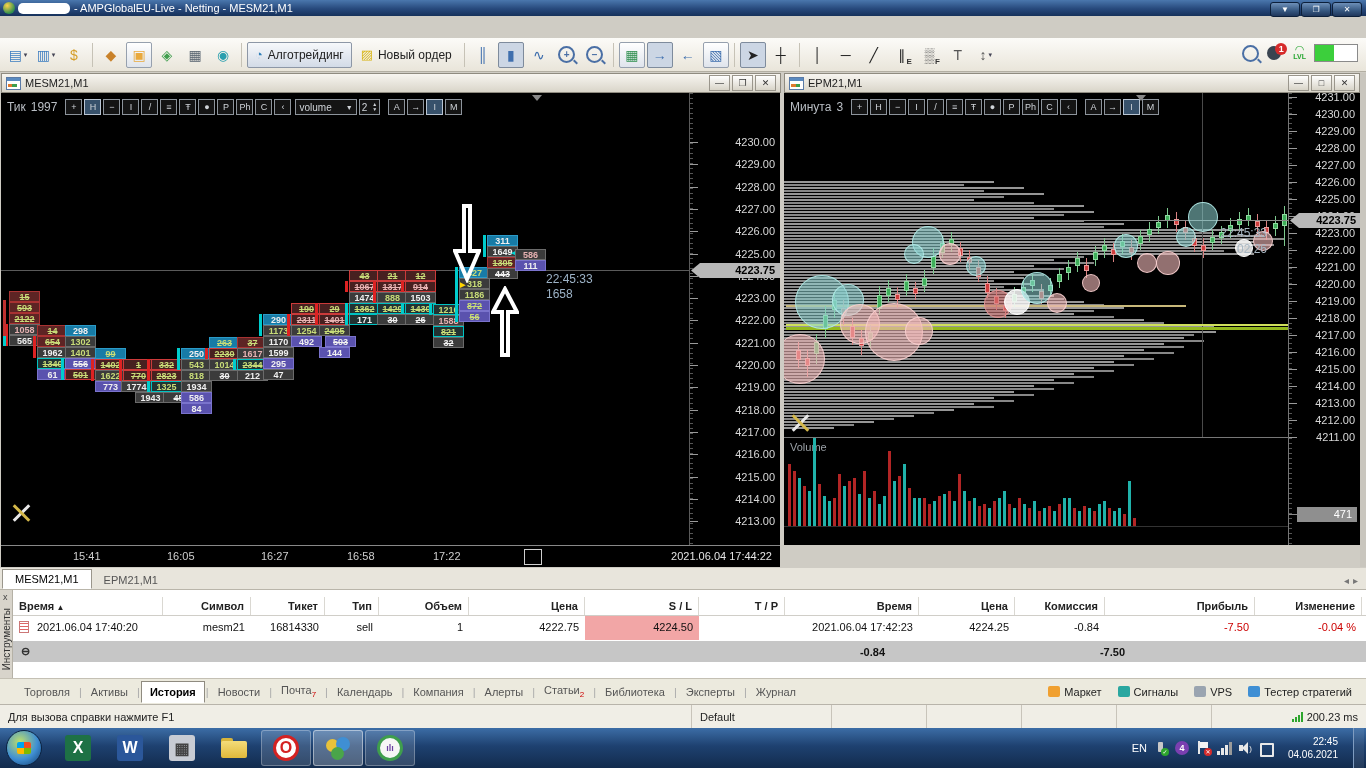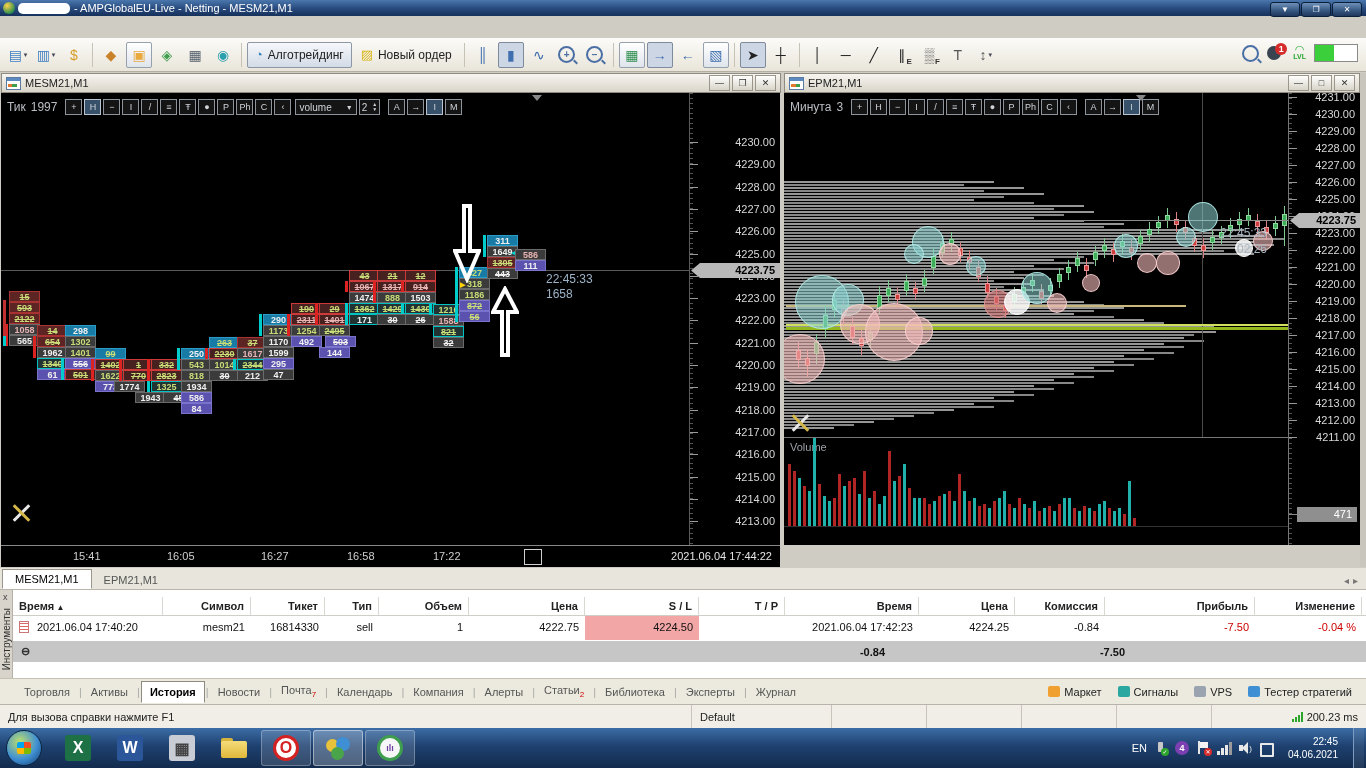--- a/index.html
+++ b/index.html
@@ -306,21 +306,21 @@
       <div class="cell pu fg-w strike" style="left: 64px; top: 265px;">556</div>
       <div class="cell rb fg-g strike" style="left: 64px; top: 276px;">501</div>
       <div style="position: absolute; left: 60px; top: 265px; width: 3px; height: 22px; background: rgb(0, 204, 204);"></div>
       <div class="cell bl fg-g strike" style="left: 94px; top: 255px;">99</div>
       <div class="cell rb fg-g strike" style="left: 94px; top: 266px;">1402</div>
       <div class="cell gy fg-g" style="left: 94px; top: 277px;">1622</div>
       <div class="cell pu fg-w" style="left: 94px; top: 288px;">773</div>
       <div style="position: absolute; left: 90px; top: 266px; width: 3px; height: 22px; background: rgb(221, 34, 34);"></div>
       <div class="cell rb fg-g strike" style="left: 122px; top: 266px;">1</div>
       <div class="cell rb fg-g strike" style="left: 122px; top: 277px;">770</div>
-      <div class="cell gy fg-w" style="left: 113px; top: 288px;">1774</div>
+      <div class="cell gy fg-w" style="left: 120px; top: 288px;">1774</div>
       <div class="cell gy fg-w" style="left: 134px; top: 299px;">1943</div>
       <div style="position: absolute; left: 118px; top: 266px; width: 3px; height: 22px; background: rgb(221, 34, 34);"></div>
       <div class="cell rb fg-g strike" style="left: 150px; top: 266px;">332</div>
       <div class="cell rb fg-g strike" style="left: 150px; top: 277px;">2823</div>
       <div class="cell cy fg-g" style="left: 150px; top: 288px;">1325</div>
       <div class="cell gy fg-w strike" style="left: 150px; top: 299px; margin-left: 12px;">45</div>
       <div style="position: absolute; left: 146px; top: 266px; width: 3px; height: 22px; background: rgb(221, 34, 34);"></div>
       <div style="position: absolute; left: 146px; top: 288px; width: 3px; height: 11px; background: rgb(0, 204, 204);"></div>
       <div class="cell bl fg-w" style="left: 180px; top: 255px;">250</div>
       <div class="cell gy fg-g" style="left: 180px; top: 266px;">543</div>

